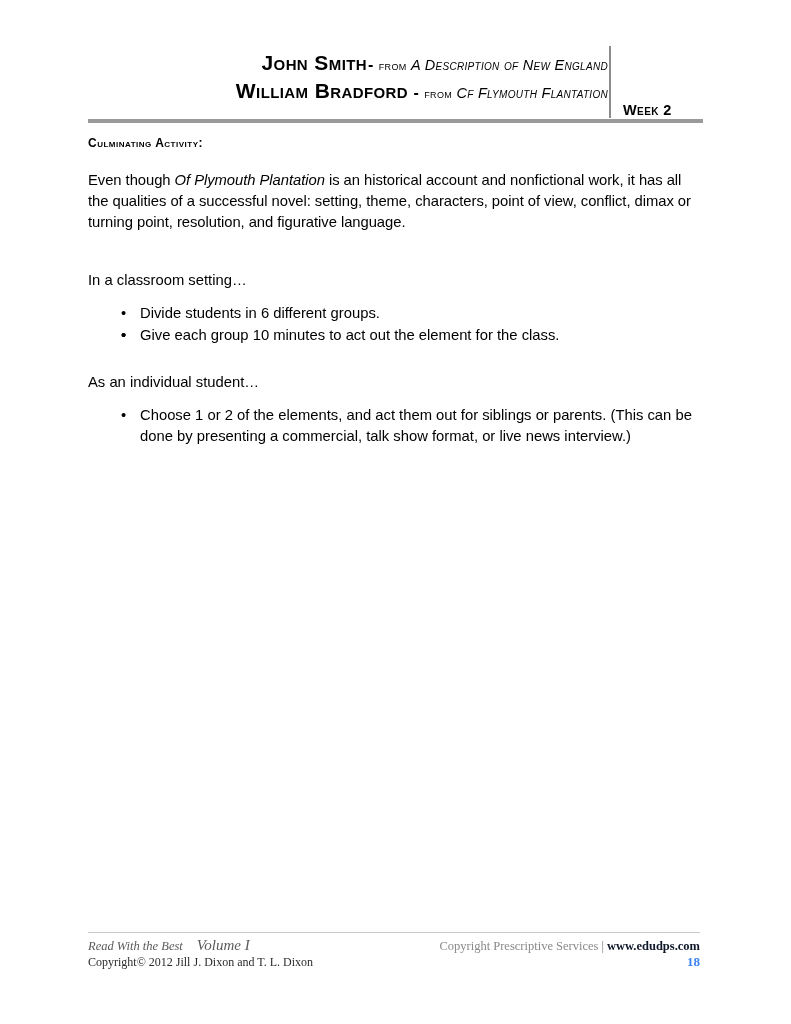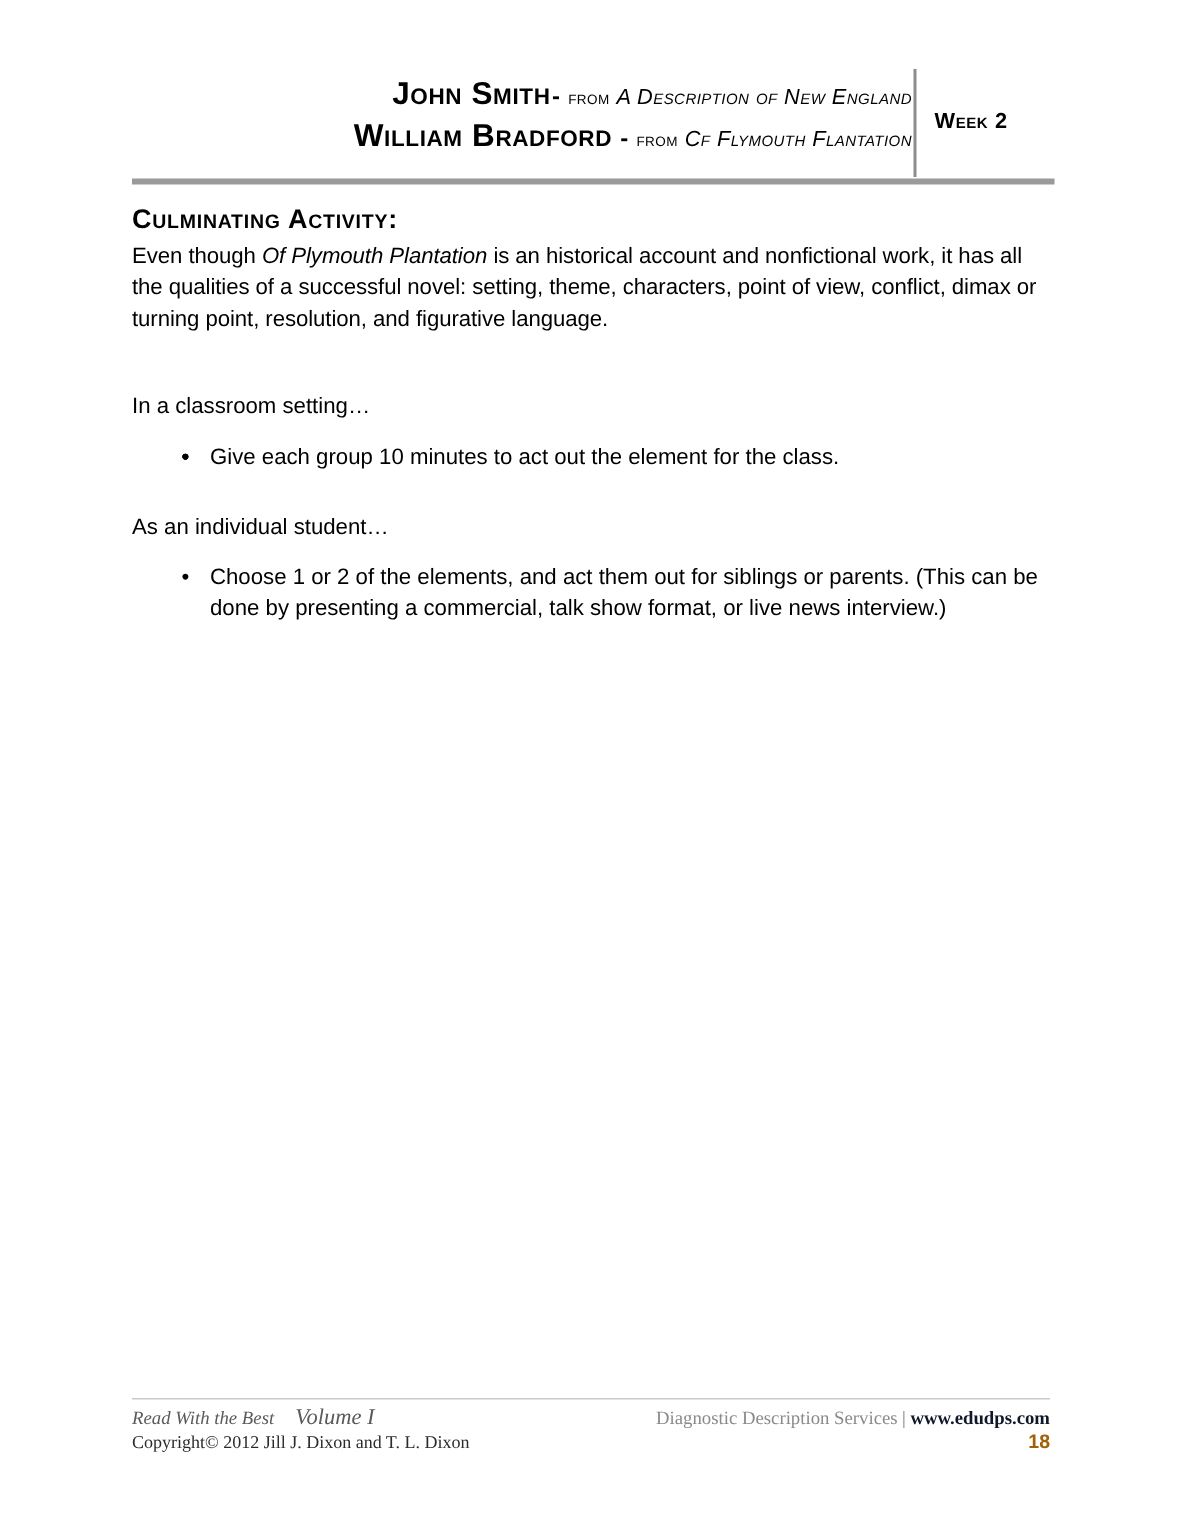--- a/index.html
+++ b/index.html
@@ -76,21 +76,21 @@
     height: 72px;
     background: #8c8c8c;
   }
   .week-box {
     position: absolute;
     left: 535px;
     top: 0;
     width: 80px;
     height: 74px;
     display: flex;
-    align-items: center;
+    align-items: flex-end;
     justify-content: flex-start;
   }
   .week-label {
     font-family: "Liberation Sans", sans-serif;
     font-weight: bold;
     font-size: 14.5px;
     font-variant: small-caps;
     letter-spacing: 0.4px;
   }
   .header-rule {
@@ -105,24 +105,24 @@
   
   .content {
     position: absolute;
     left: 88px;
     top: 136px;
     width: 614px;
   }
   .section-heading {
     font-family: "Liberation Sans", sans-serif;
     font-weight: bold;
-    font-size: 18px;
+    font-size: 12px;
     font-variant: small-caps;
     letter-spacing: 0.5px;
-    margin: 0 0 4px 0;
+    margin: 0 0 20px 0;
   }
   .body-para {
     font-family: "Liberation Sans", sans-serif;
     font-size: 14.8px;
     line-height: 1.42;
     margin: 0;
     letter-spacing: -0.05px;
   }
   .body-para .ital { font-style: italic; }
 
@@ -221,24 +221,24 @@
     color: #7a7a7a;
     padding: 0 3px;
   }
   .f-url {
     font-family: "Liberation Serif", serif;
     font-size: 12.5px;
     font-weight: bold;
     color: #0f172a;
   }
   .f-page {
-    font-family: Liberation Sans, sans-serif;
+    font-family: Liberation Serif, serif;
     font-size: 13px;
     font-weight: bold;
-    color: #a16207;
+    color: #3b82f6;
   }
 </style>
 </head>
 <body>
 
 <div class="page">
 
   <div class="doc-header">
 
     <div class="header-titles">
@@ -271,20 +271,21 @@
 
     <div class="spacer-lg"></div>
 
     <p class="lead-in">In a classroom setting…</p>
 
     <div class="spacer-sm"></div>
 
     <ul class="bullets">
       <li>
         <span class="bullet-dot">•</span>
+        <span>Divide students in 6 different groups.</span>
       </li>
       <li>
         <span class="bullet-dot">•</span>
       </li>
       <li>
         <span class="bullet-dot">•</span>
         <span>Give each group 10 minutes to act out the element for the class.</span>
       </li>
     </ul>
 
@@ -305,21 +306,21 @@
 
   <div class="footer-rule"></div>
 
   <div class="doc-footer">
 
     <div class="footer-row">
       <div class="footer-left">
         <span class="f-series">Read With the Best</span><span class="f-volume">Volume I</span>
       </div>
       <div class="footer-right">
-        <span class="f-service">Diagnostic Description Services</span><span class="f-pipe">|</span><span class="f-url">www.edudps.com</span>
+        <span class="f-service">Copyright Prescriptive Services</span><span class="f-pipe">|</span><span class="f-url">www.edudps.com</span>
       </div>
     </div>
 
     <div class="footer-row">
       <div class="footer-left">
         <span class="f-copyright">Copyright© 2012 Jill J. Dixon and T. L. Dixon</span>
       </div>
       <div class="footer-right">
         <span class="f-page">18</span>
       </div>

